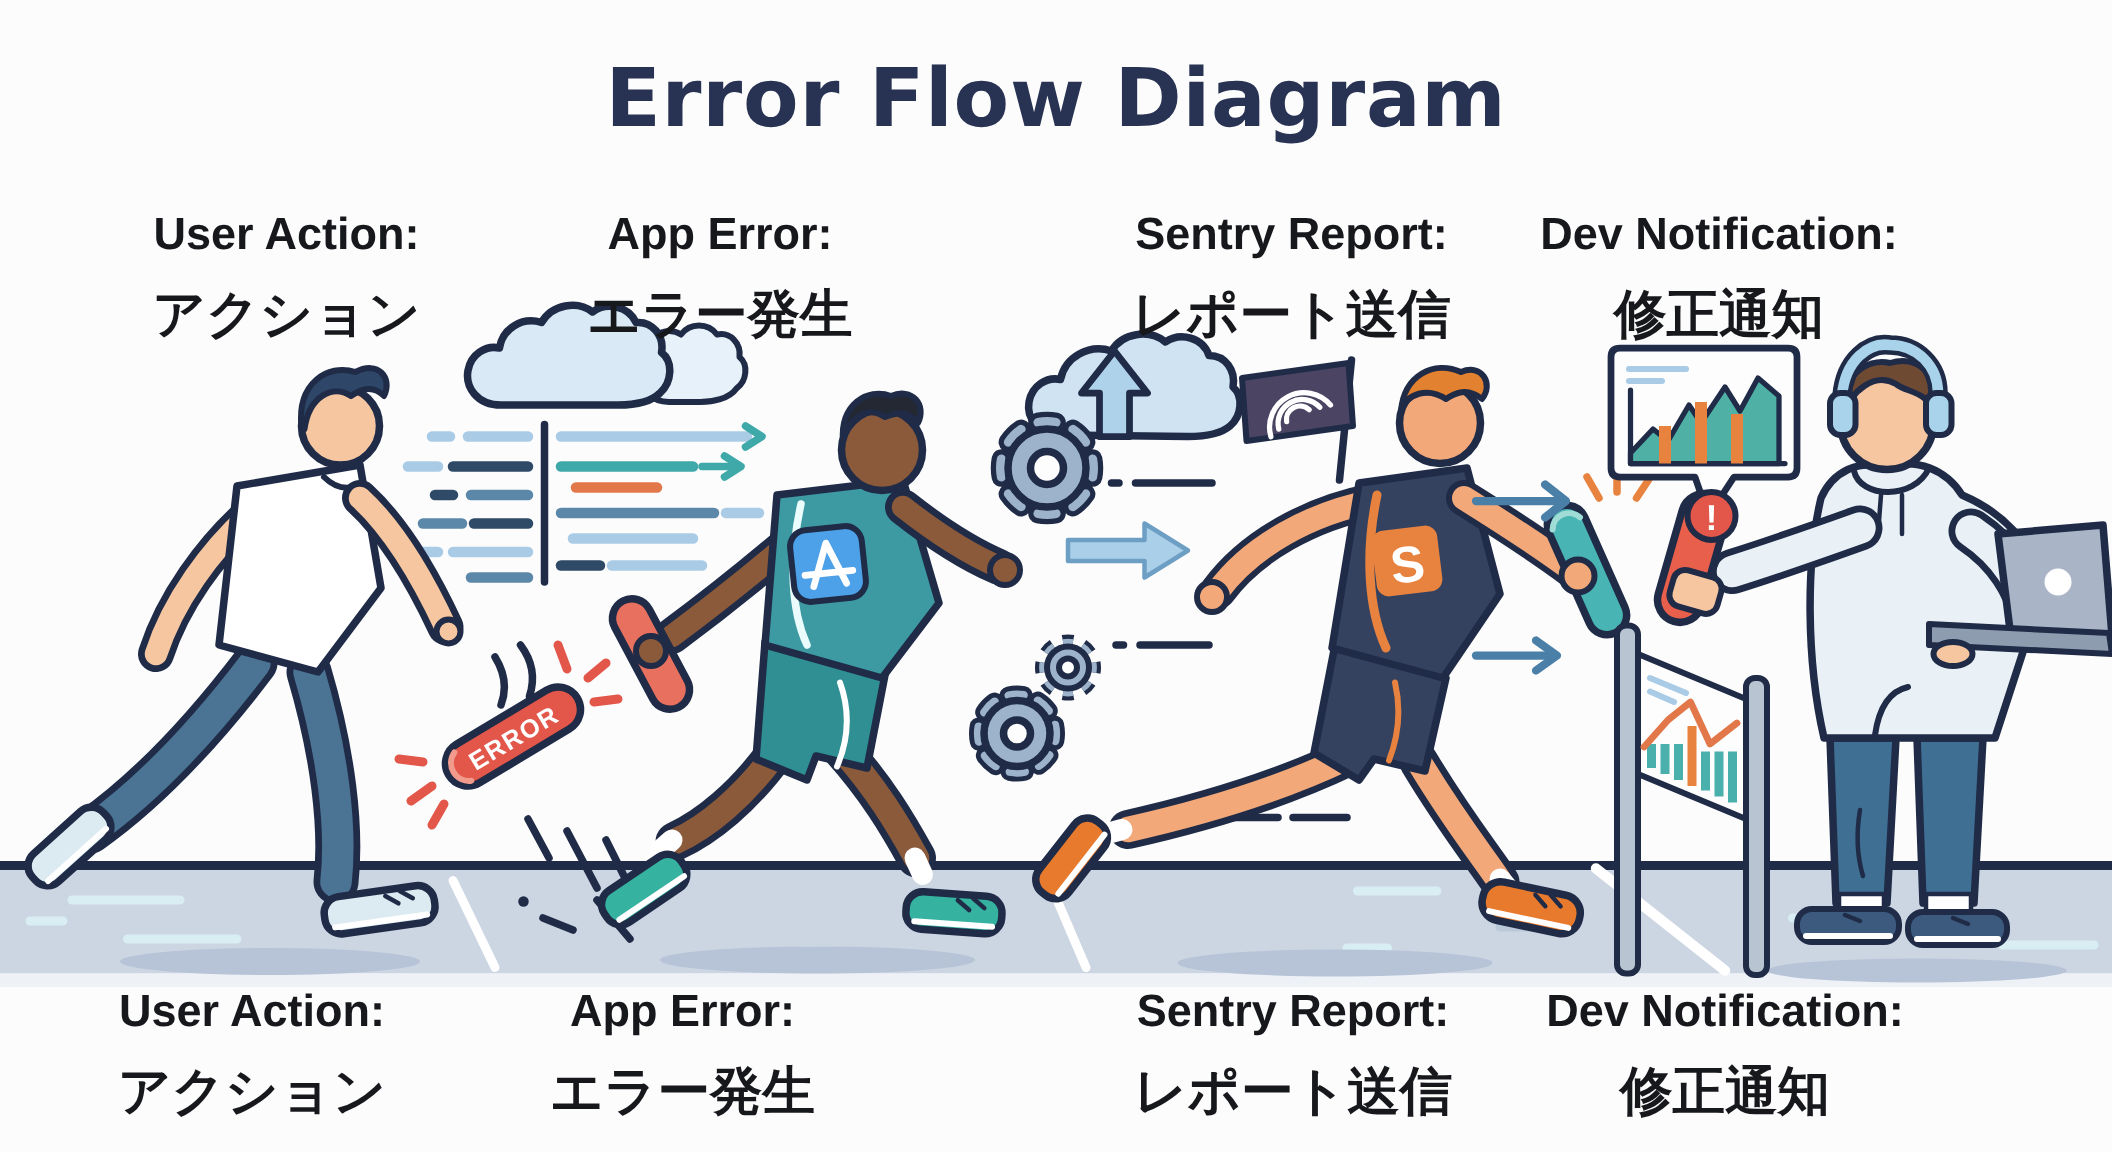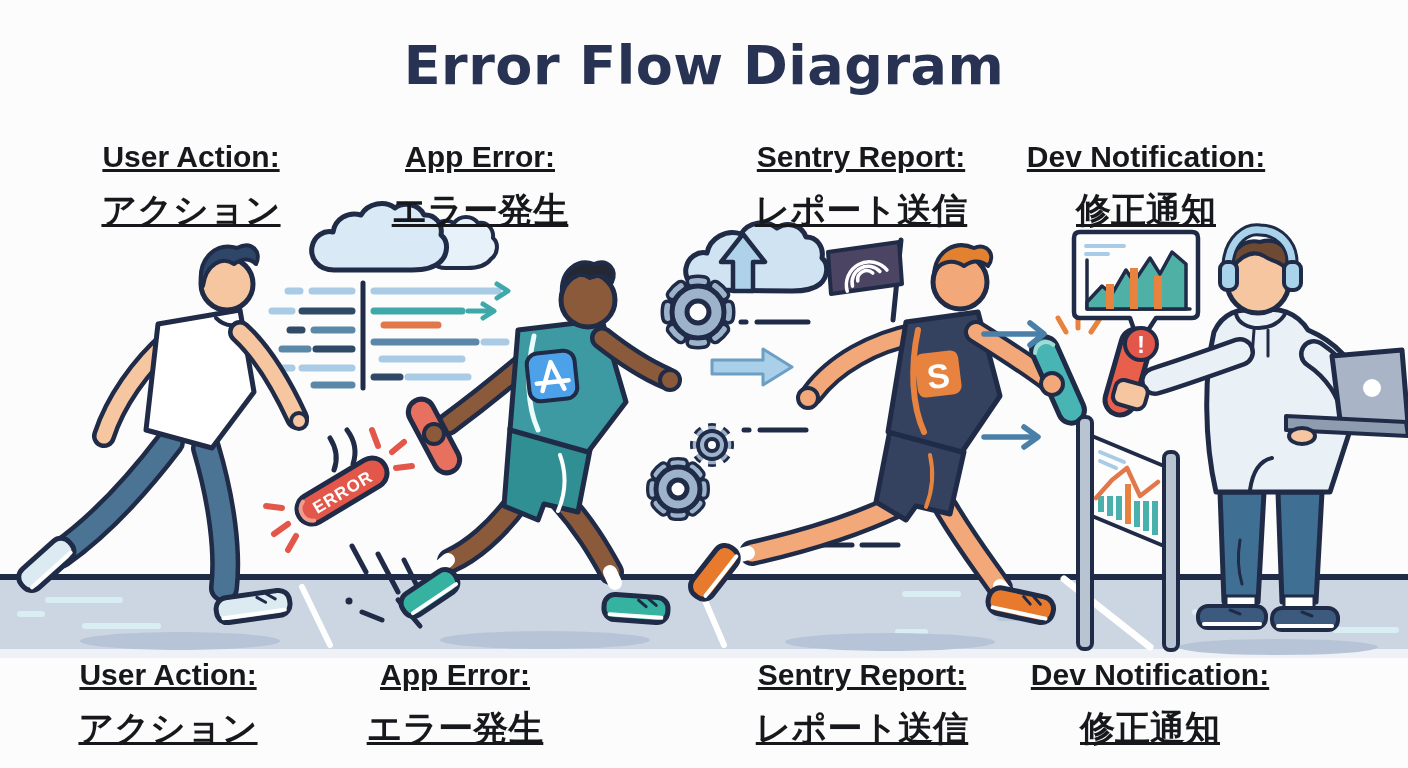--- a/index.html
+++ b/index.html
@@ -1,21 +1,21 @@
 <!DOCTYPE html>
 <html><head>
 <meta charset="utf-8">
 <style>
   html,body{margin:0;padding:0;}
   .canvas{position:relative;width:1408px;height:768px;background:#fcfcfd;overflow:hidden;
           font-family:"Liberation Sans","DejaVu Sans",sans-serif;}
   .title{position:absolute;top:34px;left:0;width:100%;text-align:center;
          font-size:54px;font-weight:800;color:#283353;letter-spacing:.5px;
          font-family:"DejaVu Sans","Liberation Sans",sans-serif;}
-  .stage{position:absolute;width:360px;text-align:center;color:#17181c;text-decoration:underline;}
+  .stage{position:absolute;width:360px;text-align:center;color:#17181c;}
   .stage .en{font-size:30px;font-weight:700;line-height:36px;}
   .stage .ja{font-size:35px;font-weight:700;line-height:42px;margin-top:14px;}
   .t0{left:11px;top:139px}.t1{left:300px;top:139px}.t2{left:681px;top:139px}.t3{left:966px;top:139px}
   .b0{left:-12px;top:657px}.b1{left:275px;top:657px}.b2{left:682px;top:657px}.b3{left:970px;top:657px}
   .scene{position:absolute;left:0;top:0;width:1408px;height:768px;}
 </style>
 </head>
 <body>
 
 <div class="canvas">

